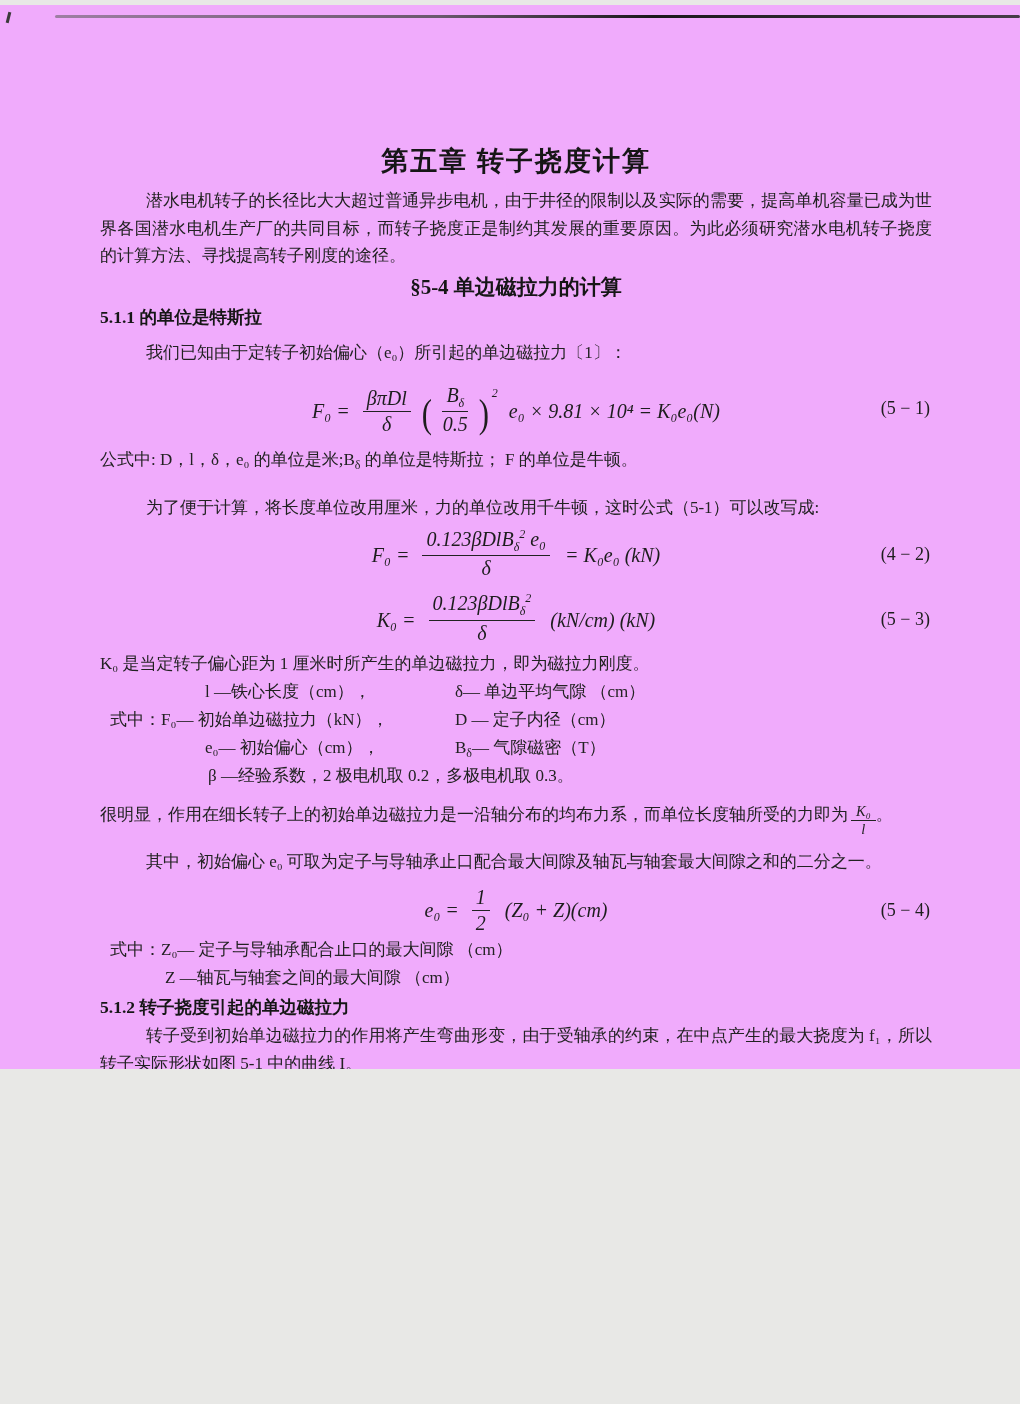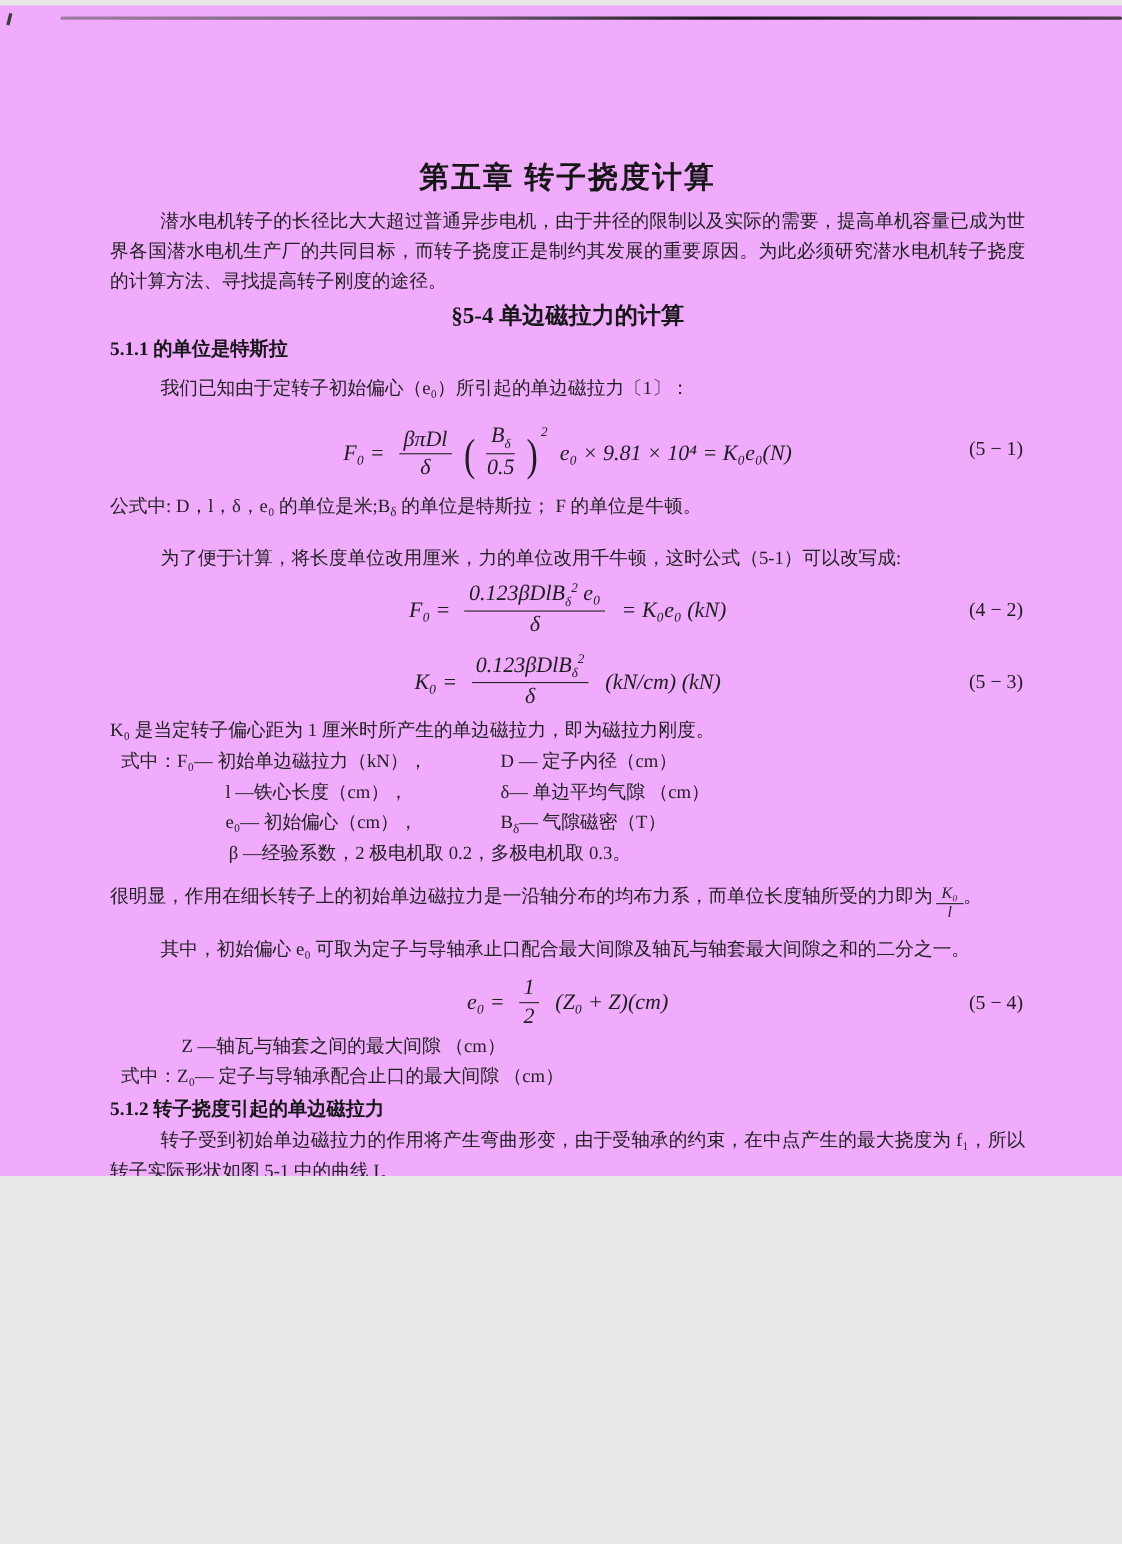--- a/index.html
+++ b/index.html
@@ -145,28 +145,28 @@
         </span>
         <span class="tail">(kN/cm) (kN)</span>
       </span>
       <span class="eq-label">(5 − 3)</span>
     </div>
 
     <p class="line-k0">K₀ 是当定转子偏心距为 1 厘米时所产生的单边磁拉力，即为磁拉力刚度。</p>
 
     <div class="defs">
       <div class="def-row">
+        <span class="def-left dl-105">l —铁心长度（cm），</span>
+        <span class="def-right">δ—  单边平均气隙 （cm）</span>
+      </div>
+      <div class="def-row">
         <span class="def-left dl-10">式中：F₀— 初始单边磁拉力（kN），</span>
         <span class="def-right">D — 定子内径（cm）</span>
       </div>
       <div class="def-row">
-        <span class="def-left dl-105">l —铁心长度（cm），</span>
-        <span class="def-right">δ—  单边平均气隙 （cm）</span>
-      </div>
-      <div class="def-row">
         <span class="def-left dl-105">e₀—  初始偏心（cm），</span>
         <span class="def-right"><span>B</span><sub>δ</sub><span>— 气隙磁密（T）</span></span>
       </div>
       <div class="def-row">
         <span class="def-left dl-108">β —经验系数，2 极电机取 0.2，多极电机取 0.3。</span>
       </div>
     </div>
 
     <p class="line-obvious"><span>很明显，作用在细长转子上的初始单边磁拉力是一沿轴分布的均布力系，而单位长度轴所受的力即为</span><span class="ifrac"><span class="num">K₀</span><span class="den">l</span></span><span>。</span></p>
 
@@ -178,24 +178,24 @@
         <span class="frac">
           <span class="num">1</span>
           <span class="den">2</span>
         </span>
         <span class="tail">(Z₀ + Z)(cm)</span>
       </span>
       <span class="eq-label">(5 − 4)</span>
     </div>
 
     <div class="def-row">
+      <span class="z-text dl-10">式中：Z₀— 定子与导轴承配合止口的最大间隙 （cm）</span>
+    </div>
+    <div class="def-row">
       <span class="z-text dl-65">Z —轴瓦与轴套之间的最大间隙  （cm）</span>
-    </div>
-    <div class="def-row">
-      <span class="z-text dl-10">式中：Z₀— 定子与导轴承配合止口的最大间隙 （cm）</span>
     </div>
 
     <h3 class="subsection h512">5.1.2  转子挠度引起的单边磁拉力</h3>
 
     <p class="para-indent p512">转子受到初始单边磁拉力的作用将产生弯曲形变，由于受轴承的约束，在中点产生的最大挠度为 f₁，所以转子实际形状如图 5-1 中的曲线 I。</p>
 
   </div>
 
   <figure class="fig">
     <svg width="520" height="185" viewBox="0 0 520 185">

